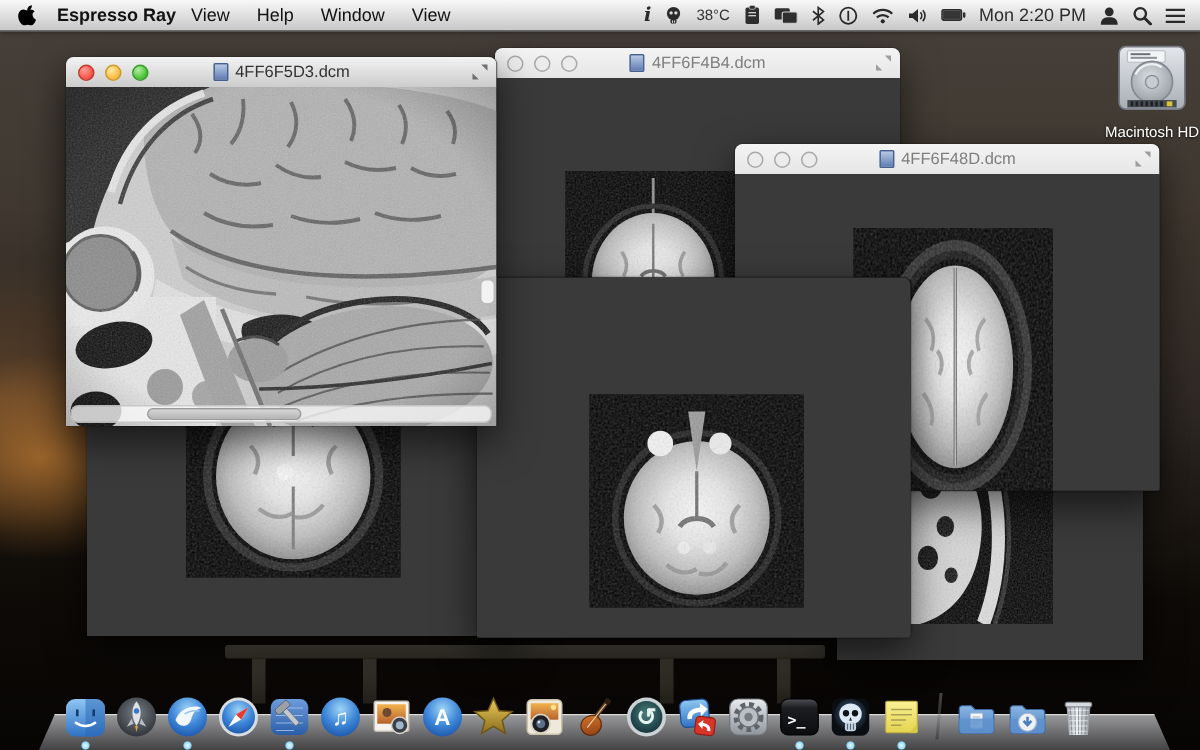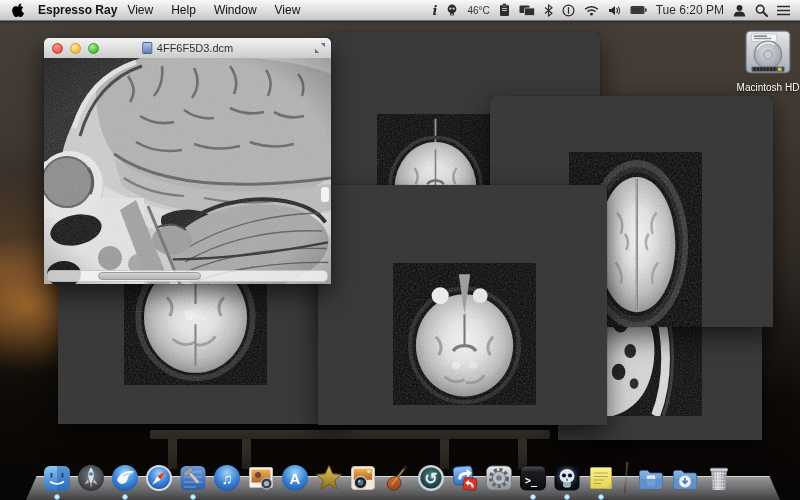--- a/index.html
+++ b/index.html
@@ -211,20 +211,34 @@
         <circle cx="46" cy="48" r="4" fill="#fff" opacity=".9"></circle>
           <circle cx="55" cy="50" r="3" fill="#f4f4f4" opacity=".85"></circle>
         <path d="M40 25 a12 8 0 0 1 20 0" stroke="#6f6f6f" stroke-width="2.5" fill="none"></path>
         <rect width="100" height="100" filter="url(#nz)" opacity="0.3"></rect>
       </svg>
     </div>
   </div>
 </div>
 
 <div class="win inactive" style="left:330px;top:32px;width:270px;height:300px;">
+  <div class="titlebar">
+    <div class="tl">
+        <i class="c1"></i>
+        <i class="c2"></i>
+        <i class="c3"></i>
+      </div>
+    <div class="wtitle">
+        <span class="doc-ico"></span>
+        <span>4FF6F4B4.dcm</span>
+      </div>
+    <svg class="fsbtn" viewBox="0 0 12 12">
+        <path d="M11 1 L11 5.2 L6.8 1 Z M1 11 L5.2 11 L1 6.8 Z" fill="#8a8a8a"></path>
+      </svg>
+  </div>
   <div class="content">
     <div class="scan" style="left:47px;top:62px;width:117px;height:117px;">
       <svg viewBox="0 0 100 100" preserveAspectRatio="none">
         <rect width="100" height="100" fill="#000"></rect>
         <path d="M50 4 V30" stroke="#8d8d8d" stroke-width="1.6"></path>
         <ellipse cx="50" cy="63" rx="35" ry="39" fill="url(#gb)"></ellipse>
         <ellipse cx="50" cy="63" rx="39" ry="43" fill="none" stroke="#222" stroke-width="3"></ellipse>
         <path d="M50 30 V62" stroke="#7a7a7a" stroke-width="1.4"></path>
         <path d="M32 46 q5 7 1 14 M68 46 q-5 7 -1 14 M36 78 q7 6 13 3 M66 76 q-5 7 -12 5" stroke="#8d8d8d" stroke-width="2" fill="none" opacity=".8"></path>
         <path d="M43 60 a8 6 0 0 1 14 0" stroke="#6f6f6f" stroke-width="2.2" fill="none"></path>
@@ -246,20 +260,34 @@
           <circle cx="26" cy="44" r="6" fill="#101010"></circle>
         <circle cx="14" cy="62" r="7" fill="#0b0b0b"></circle>
           <circle cx="30" cy="72" r="4.5" fill="#141414"></circle>
         <rect width="100" height="100" filter="url(#nz)" opacity="0.32"></rect>
       </svg>
     </div>
   </div>
 </div>
 
 <div class="win inactive" style="left:490px;top:96px;width:283px;height:231px;">
+  <div class="titlebar">
+    <div class="tl">
+        <i class="c1"></i>
+        <i class="c2"></i>
+        <i class="c3"></i>
+      </div>
+    <div class="wtitle">
+        <span class="doc-ico"></span>
+        <span>4FF6F48D.dcm</span>
+      </div>
+    <svg class="fsbtn" viewBox="0 0 12 12">
+        <path d="M11 1 L11 5.2 L6.8 1 Z M1 11 L5.2 11 L1 6.8 Z" fill="#8a8a8a"></path>
+      </svg>
+  </div>
   <div class="content">
     <div class="scan" style="left:79px;top:36px;width:133px;height:178px;">
       <svg viewBox="0 0 100 100" preserveAspectRatio="none">
         <rect width="100" height="100" fill="#000"></rect>
         <ellipse cx="51" cy="52" rx="36" ry="45" fill="none" stroke="#2e2e2e" stroke-width="5"></ellipse>
         <ellipse cx="51" cy="52" rx="29" ry="38" fill="url(#gb)"></ellipse>
         <ellipse cx="51" cy="52" rx="33" ry="42" fill="none" stroke="#151515" stroke-width="3"></ellipse>
         <path d="M51 15 V89" stroke="#5f5f5f" stroke-width="1.6"></path>
         <path d="M51 15 V89" stroke="#cfcfcf" stroke-width=".6"></path>
         <path d="M36 34 q6 5 3 12 M66 34 q-6 5 -3 12 M35 62 q6 6 4 12 M67 62 q-6 6 -4 12 M42 46 q4 4 1 9 M60 46 q-4 4 -1 9" stroke="#9a9a9a" stroke-width="1.8" fill="none" opacity=".85"></path>
@@ -380,21 +408,21 @@
     <span class="sico">
       <svg width="12" height="13" viewBox="0 0 12 13">
           <circle cx="6" cy="5" r="4.4" fill="#111"></circle>
         <rect x="4" y="8.6" width="4" height="3" rx="1" fill="#111"></rect>
         <circle cx="4.4" cy="4.6" r="1.1" fill="#ddd"></circle>
           <circle cx="7.6" cy="4.6" r="1.1" fill="#ddd"></circle>
         <rect x="5" y="9.6" width=".7" height="1.6" fill="#ddd"></rect>
           <rect x="6.4" y="9.6" width=".7" height="1.6" fill="#ddd"></rect>
         </svg>
       </span>
-    <span class="sico temp">46°C</span>
+    <span class="sico temp">38°C</span>
     <span class="sico">
       <svg width="11" height="14" viewBox="0 0 11 14">
           <rect x="1" y="2" width="9" height="11" rx="1.2" fill="#161616"></rect>
         <rect x="3.5" y=".6" width="4" height="2.6" rx="1" fill="#161616" stroke="#cfcfcf" stroke-width=".5"></rect>
         <rect x="3" y="5" width="5" height=".9" fill="#cfcfcf"></rect>
           <rect x="3" y="7" width="5" height=".9" fill="#cfcfcf"></rect>
         </svg>
       </span>
     <span class="sico">
       <svg width="16" height="13" viewBox="0 0 16 13">
@@ -428,21 +456,21 @@
         <path d="M8.6 3.2 A3.4 3.4 0 0 1 8.6 7.8 M10.2 1.8 A5.4 5.4 0 0 1 10.2 9.2" stroke="#111" stroke-width="1.1" fill="none"></path>
         </svg>
       </span>
     <span class="sico">
       <svg width="17" height="10" viewBox="0 0 17 10">
           <rect x="0.5" y="1" width="14" height="8" rx="1.6" fill="#161616"></rect>
         <rect x="15" y="3.2" width="1.6" height="3.6" rx=".8" fill="#161616"></rect>
         <rect x="1.6" y="2.1" width="11.8" height="5.8" rx="1" fill="#1f1f1f" stroke="#555" stroke-width=".4"></rect>
         </svg>
       </span>
-    <span class="sico clock">Tue 6:20 PM</span>
+    <span class="sico clock">Mon 2:20 PM</span>
     <span class="sico">
       <svg width="13" height="13" viewBox="0 0 12 12">
           <circle cx="6" cy="3.6" r="2.7" fill="#111"></circle>
         <path d="M.8 11.5 C.8 7.8 3 6.9 6 6.9 C9 6.9 11.2 7.8 11.2 11.5 Z" fill="#111"></path>
         </svg>
       </span>
     <span class="sico">
       <svg width="13" height="13" viewBox="0 0 13 13">
           <circle cx="5.2" cy="5.2" r="3.8" stroke="#111" stroke-width="1.6" fill="none"></circle>
         <path d="M8 8 L12 12" stroke="#111" stroke-width="2" stroke-linecap="round"></path>

